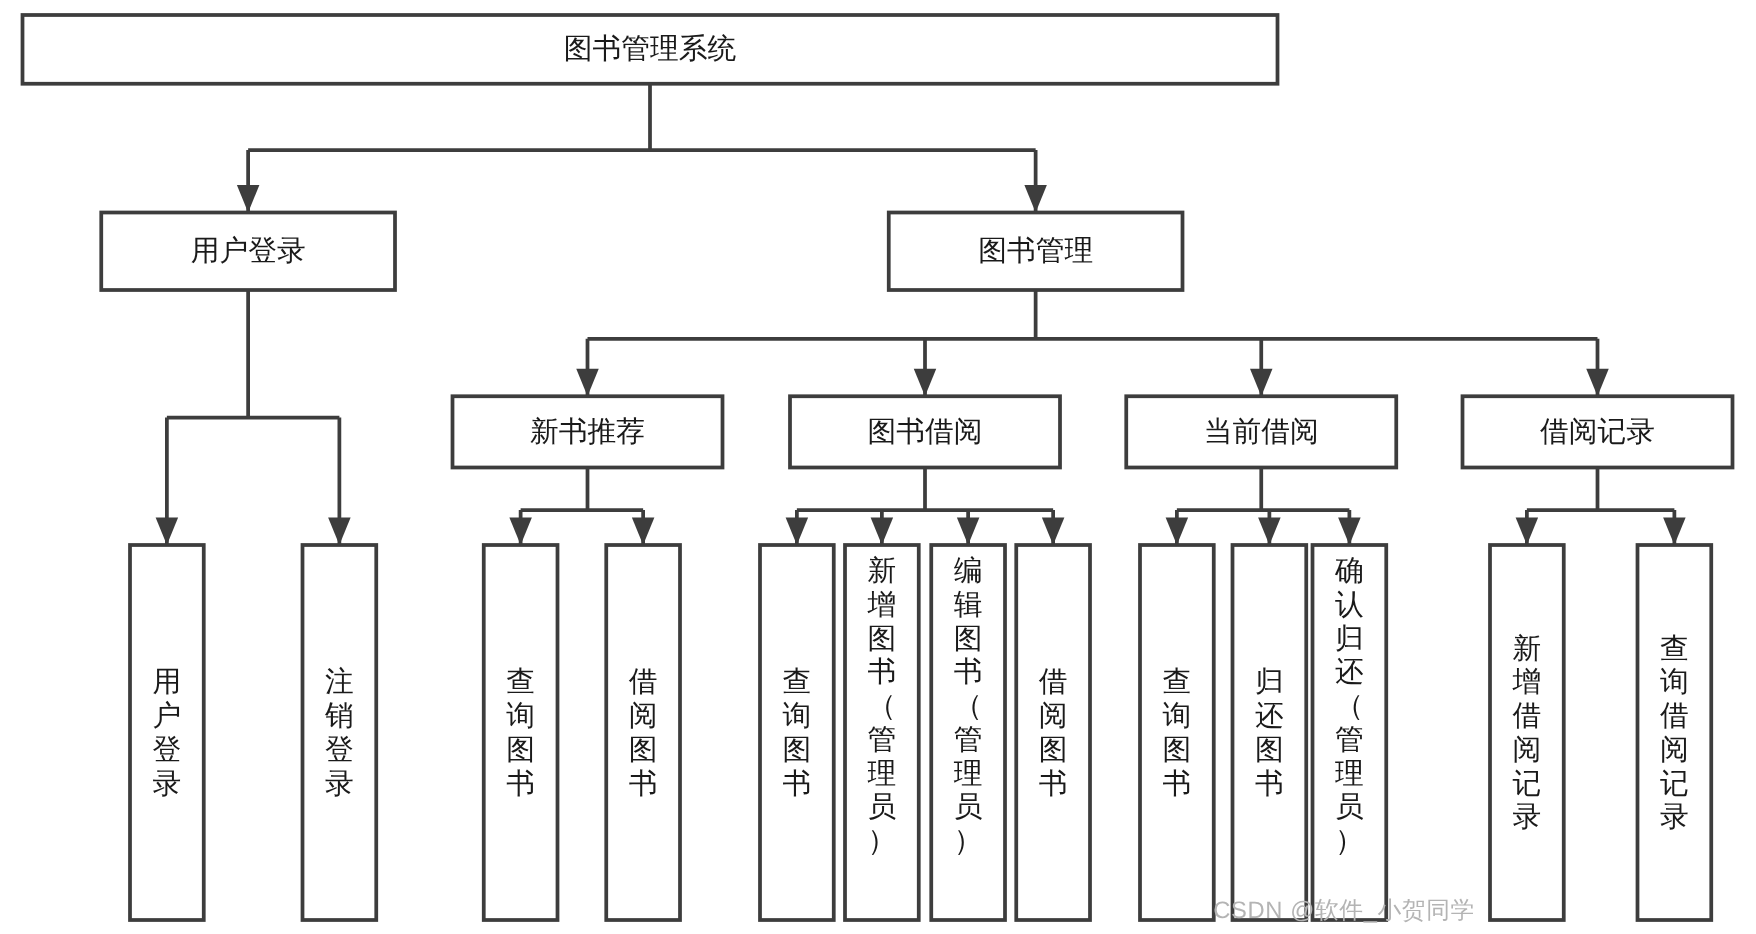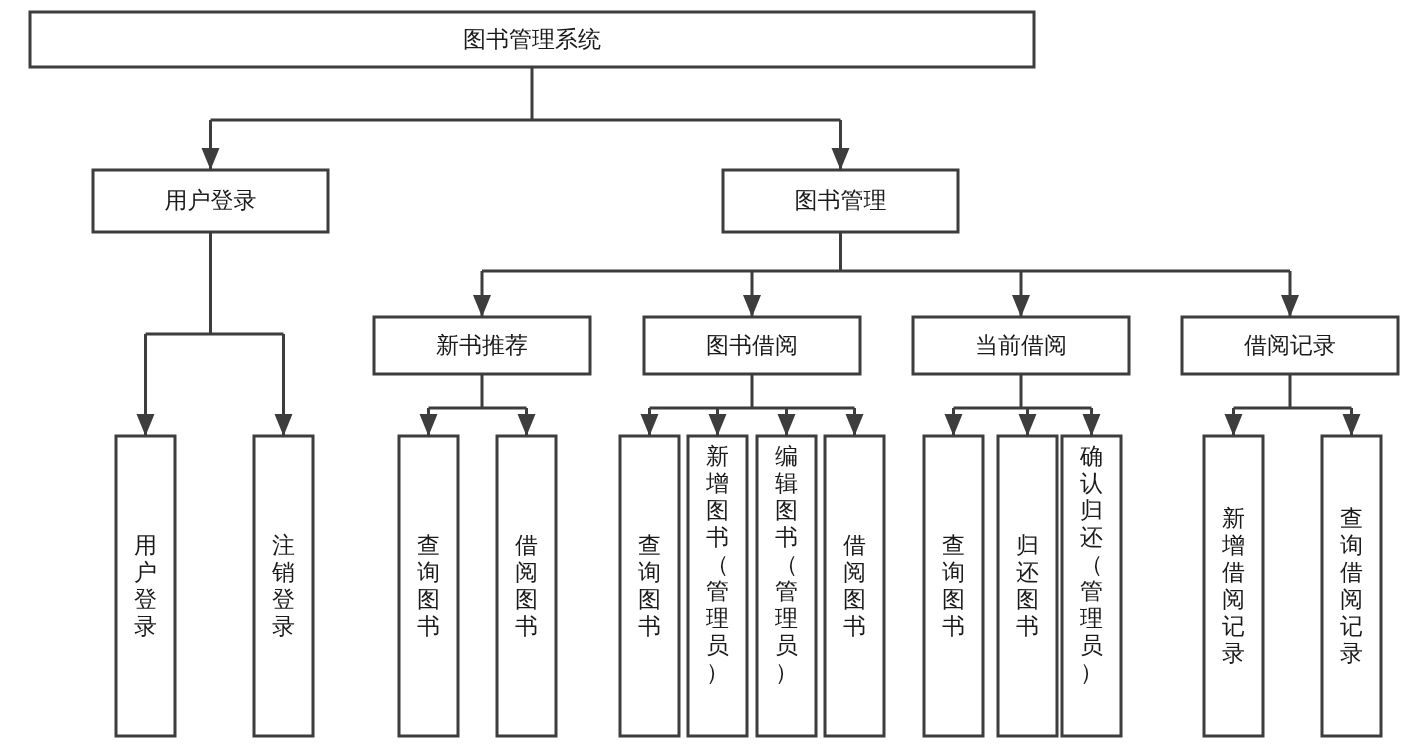--- a/index.html
+++ b/index.html
@@ -9,21 +9,21 @@
   }
   body {
     width: 1405px;
     height: 747px;
     font-family: "Liberation Sans", "DejaVu Sans", sans-serif;
     overflow: hidden;
     position: relative;
   }
   #diagram-root {
     position: absolute;
-    left: 12px; top: 0;
+    left: 0; top: 0;
     width: 1188px;
     height: 747px;
   }
   svg.diagram {
     display: block;
     width: 1405px;
     height: 747px;
   }
   .node-box {
     fill: #ffffff;
@@ -200,13 +200,14 @@
         <g>
           <rect x="1192" y="436" width="59" height="300" class="node-box"></rect>
           <text x="1221.5" y="526.06" class="node-label-vertical"><tspan x="1221.5" dy="0">新</tspan><tspan x="1221.5" dy="27">增</tspan><tspan x="1221.5" dy="27">借</tspan><tspan x="1221.5" dy="27">阅</tspan><tspan x="1221.5" dy="27">记</tspan><tspan x="1221.5" dy="27">录</tspan></text>
         </g>
         <g>
           <rect x="1310" y="436" width="59" height="300" class="node-box"></rect>
           <text x="1339.5" y="526.06" class="node-label-vertical"><tspan x="1339.5" dy="0">查</tspan><tspan x="1339.5" dy="27">询</tspan><tspan x="1339.5" dy="27">借</tspan><tspan x="1339.5" dy="27">阅</tspan><tspan x="1339.5" dy="27">记</tspan><tspan x="1339.5" dy="27">录</tspan></text>
         </g>
       </g>
   </svg>
+  <div class="watermark">CSDN @软件_小贺同学</div>
 </div>
 
 </body></html>

